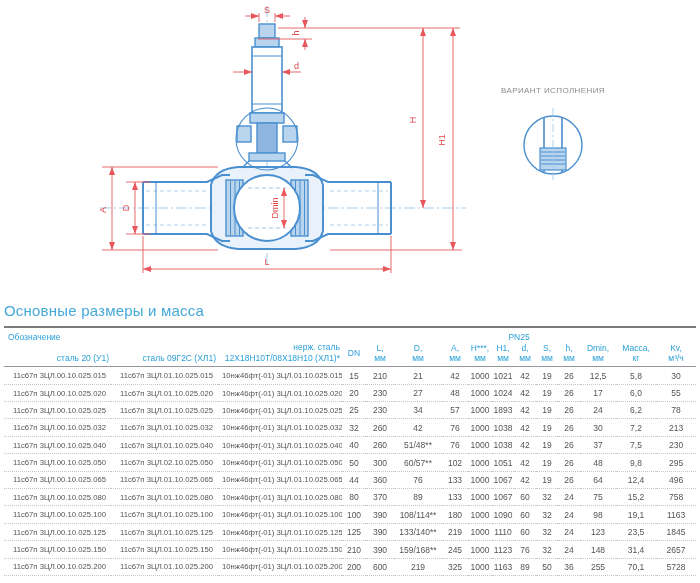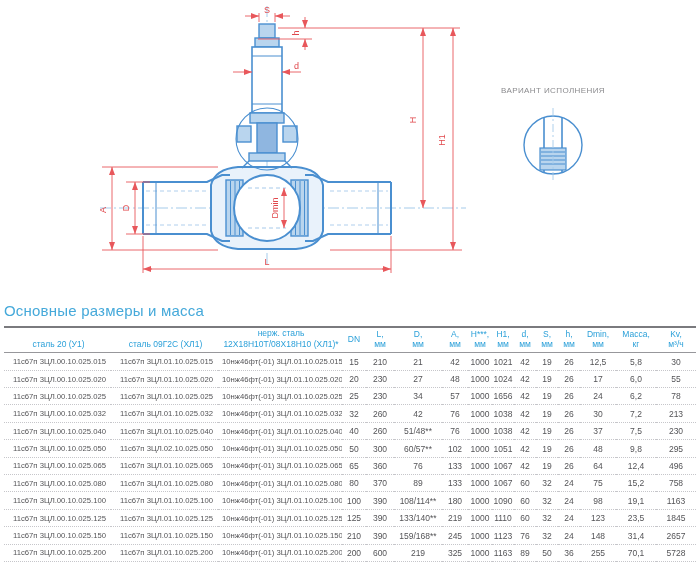--- a/index.html
+++ b/index.html
@@ -18,21 +18,21 @@
     color:#45a9da; letter-spacing:0.2px;
   }
   table.dims {
     width:692px; margin:0 4px; border-collapse:collapse; table-layout:fixed;
     border-top:2px solid #7a7a7e;
   }
   thead { border-bottom:1px solid #97979b; }
   thead th { color:#2ba0d9; font-weight:normal; font-size:8.5px; padding:0; }
   .group-row th { padding-top:4px; height:13px; text-align:left; }
   .group-row th.pn { text-align:center; }
-  .mat-th { text-align:center; vertical-align:bottom; padding:0 2px 3px 4px; line-height:1.25; }
+  .mat-th { text-align:right; vertical-align:bottom; padding:0 2px 3px 4px; line-height:1.25; }
   .num-th { text-align:center; vertical-align:middle; line-height:1.25; padding-bottom:2px; }
   tbody td {
     font-size:8.5px; color:#545457; text-align:center; padding:3.4px 0 3px 0;
     border-bottom:1px dotted #c6c6ca; white-space:nowrap; overflow:hidden;
   }
   td.desig { text-align:center; font-size:7.7px; padding-left:4px; }
 </style>
 </head>
 <body>
 
@@ -201,20 +201,24 @@
       <col style="width:24px">
       <col style="width:22px">
     <col style="width:22px">
       <col style="width:22px">
       <col style="width:22px">
     <col style="width:36px">
       <col style="width:40px">
       <col style="width:40px">
   </colgroup>
   <thead>
+    <tr class="group-row">
+      <th colspan="3" style="padding-left:4px;">Обозначение</th>
+      <th colspan="12" class="pn">PN25</th>
+    </tr>
     <tr class="sub-row">
       <th class="mat-th">сталь 20 (У1)</th>
       <th class="mat-th">сталь 09Г2С (ХЛ1)</th>
       <th class="mat-th">нерж. сталь 12Х18Н10Т/08Х18Н10 (ХЛ1)*</th>
       <th class="num-th">
           <div>DN</div>
           <div class="unit"></div>
         </th>
       <th class="num-th">
           <div>L,</div>
@@ -299,21 +303,21 @@
   </tr>
       <tr>
     <td class="desig">11с67п 3ЦЛ.00.10.025.025</td>
     <td class="desig">11с67п 3ЦЛ.01.10.025.025</td>
     <td class="desig">10нж46фт(-01) 3ЦЛ.01.10.025.025</td>
     <td>25</td>
         <td>230</td>
     <td>34</td>
         <td>57</td>
     <td>1000</td>
-        <td>1656</td>
+        <td>1893</td>
     <td>42</td>
         <td>19</td>
     <td>26</td>
         <td>24</td>
     <td>6,2</td>
         <td>78</td>
   </tr>
       <tr>
     <td class="desig">11с67п 3ЦЛ.00.10.025.032</td>
     <td class="desig">11с67п 3ЦЛ.01.10.025.032</td>
@@ -362,21 +366,21 @@
         <td>19</td>
     <td>26</td>
         <td>48</td>
     <td>9,8</td>
         <td>295</td>
   </tr>
       <tr>
     <td class="desig">11с67п 3ЦЛ.00.10.025.065</td>
     <td class="desig">11с67п 3ЦЛ.01.10.025.065</td>
     <td class="desig">10нж46фт(-01) 3ЦЛ.01.10.025.065</td>
-    <td>65</td>
+    <td>44</td>
         <td>360</td>
     <td>76</td>
         <td>133</td>
     <td>1000</td>
         <td>1067</td>
     <td>42</td>
         <td>19</td>
     <td>26</td>
         <td>64</td>
     <td>12,4</td>

